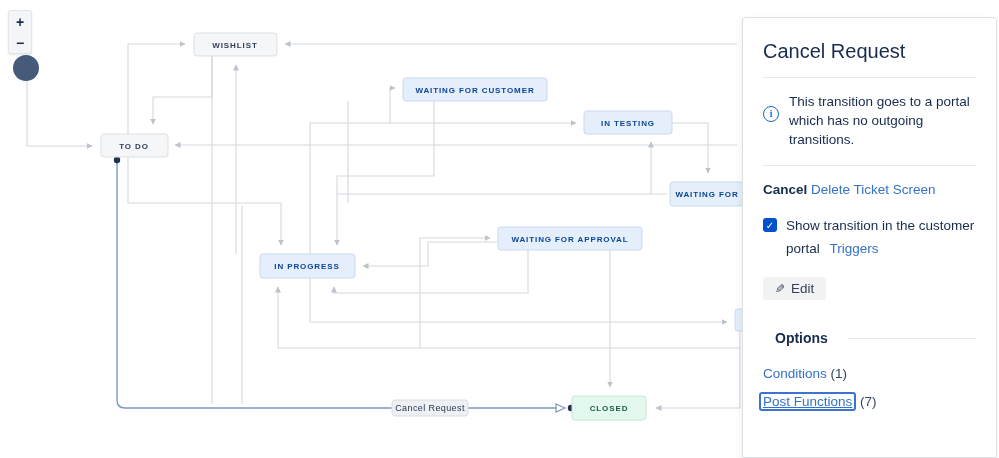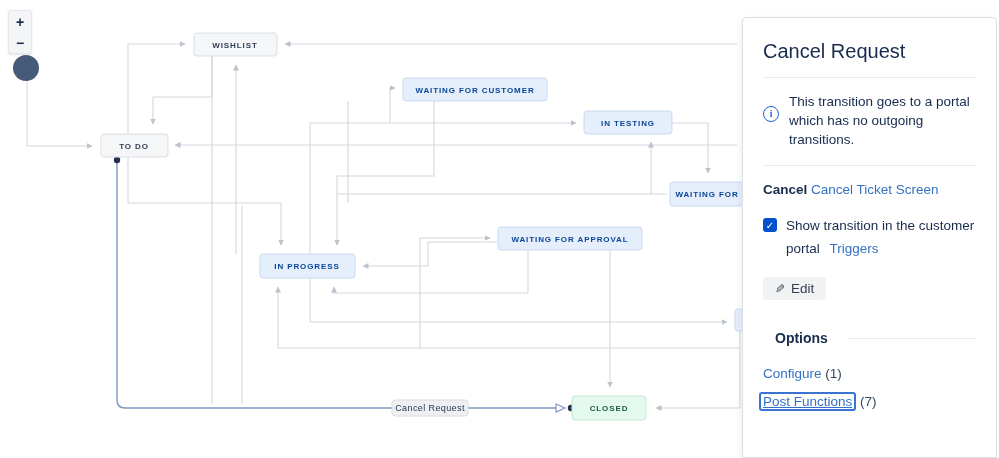--- a/index.html
+++ b/index.html
@@ -144,21 +144,21 @@
     <div class="hr"></div>
 
     <div class="inforow">
       <span class="infoicon">i</span>
       <div class="infotext">This transition goes to a portal which has no outgoing transitions.</div>
     </div>
     <div class="hr"></div>
 
     <div class="screenrow">
       <b>Cancel</b>
-      <a class="lnk">Cancel Ticket Screen</a>
+      <a class="lnk">Delete Ticket Screen</a>
     </div>
 
     <div class="chkrow">
       <span class="chkbox">
         <span>✓</span>
       </span>
       <span>
         <span>Show transition in the customer portal</span>
         <a class="lnk" style="margin-left:6px;">Triggers</a>
       </span>
@@ -171,21 +171,21 @@
       </span>
     </div>
 
     <div class="optshead">
       <h2>Options</h2>
       <div class="rule"></div>
     </div>
 
     <ul class="opts">
       <li>
-        <a class="lnk">Configure</a>
+        <a class="lnk">Conditions</a>
         <span class="cnt">(1)</span>
       </li>
       <li>
         <span class="focusbox"><a class="lnk">Post Functions</a></span>
         <span class="cnt">(7)</span>
       </li>
     </ul>
   </div>
 </div>
 

